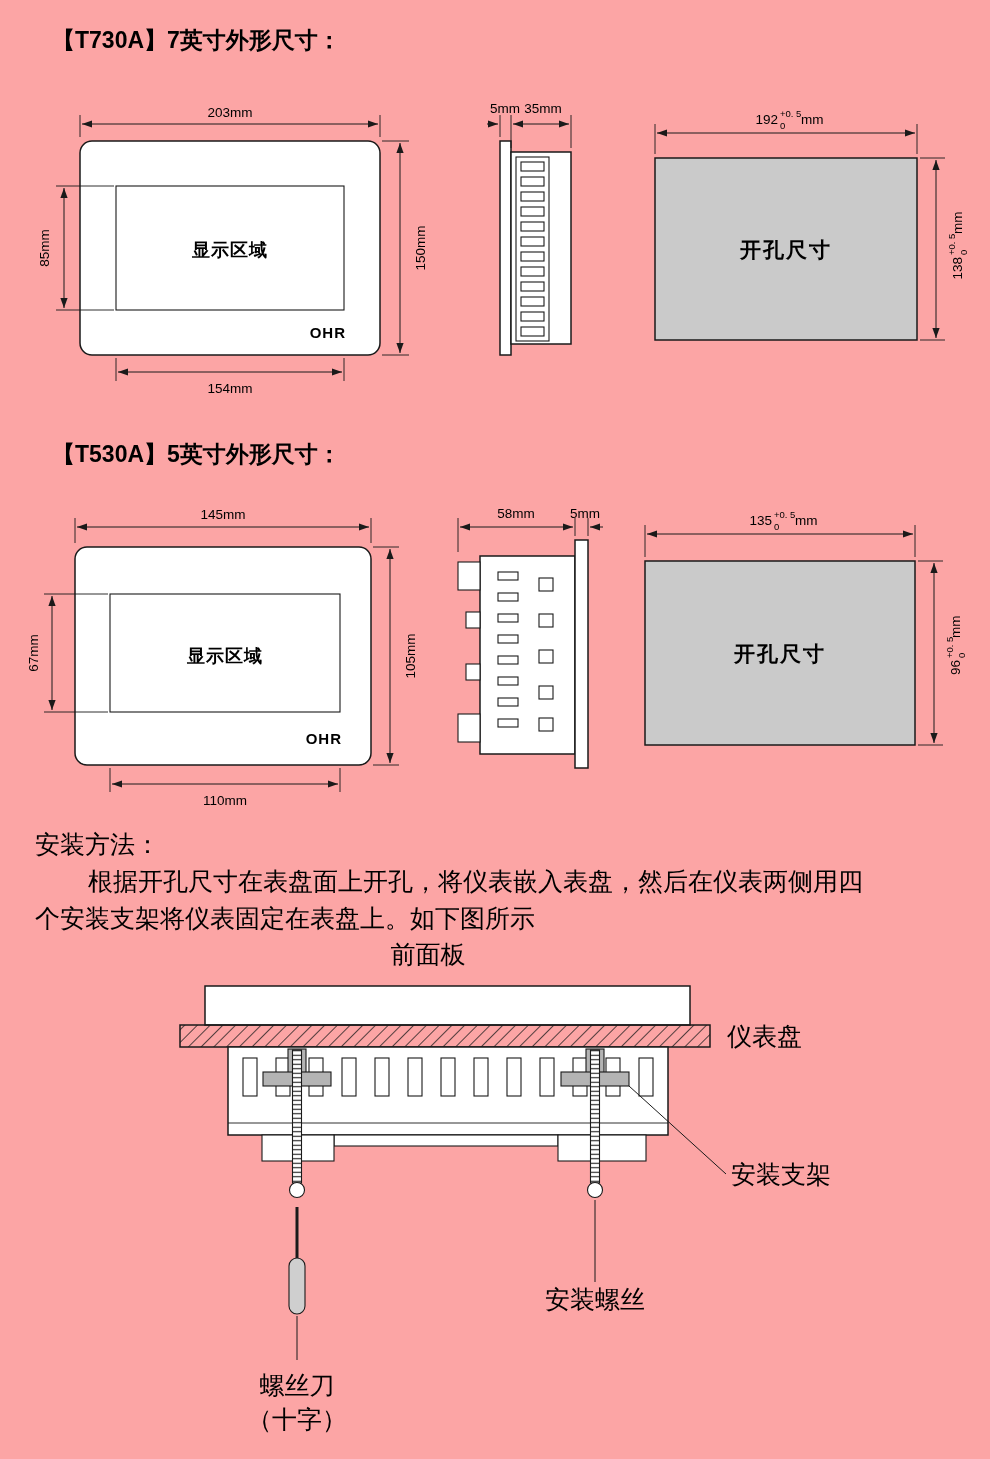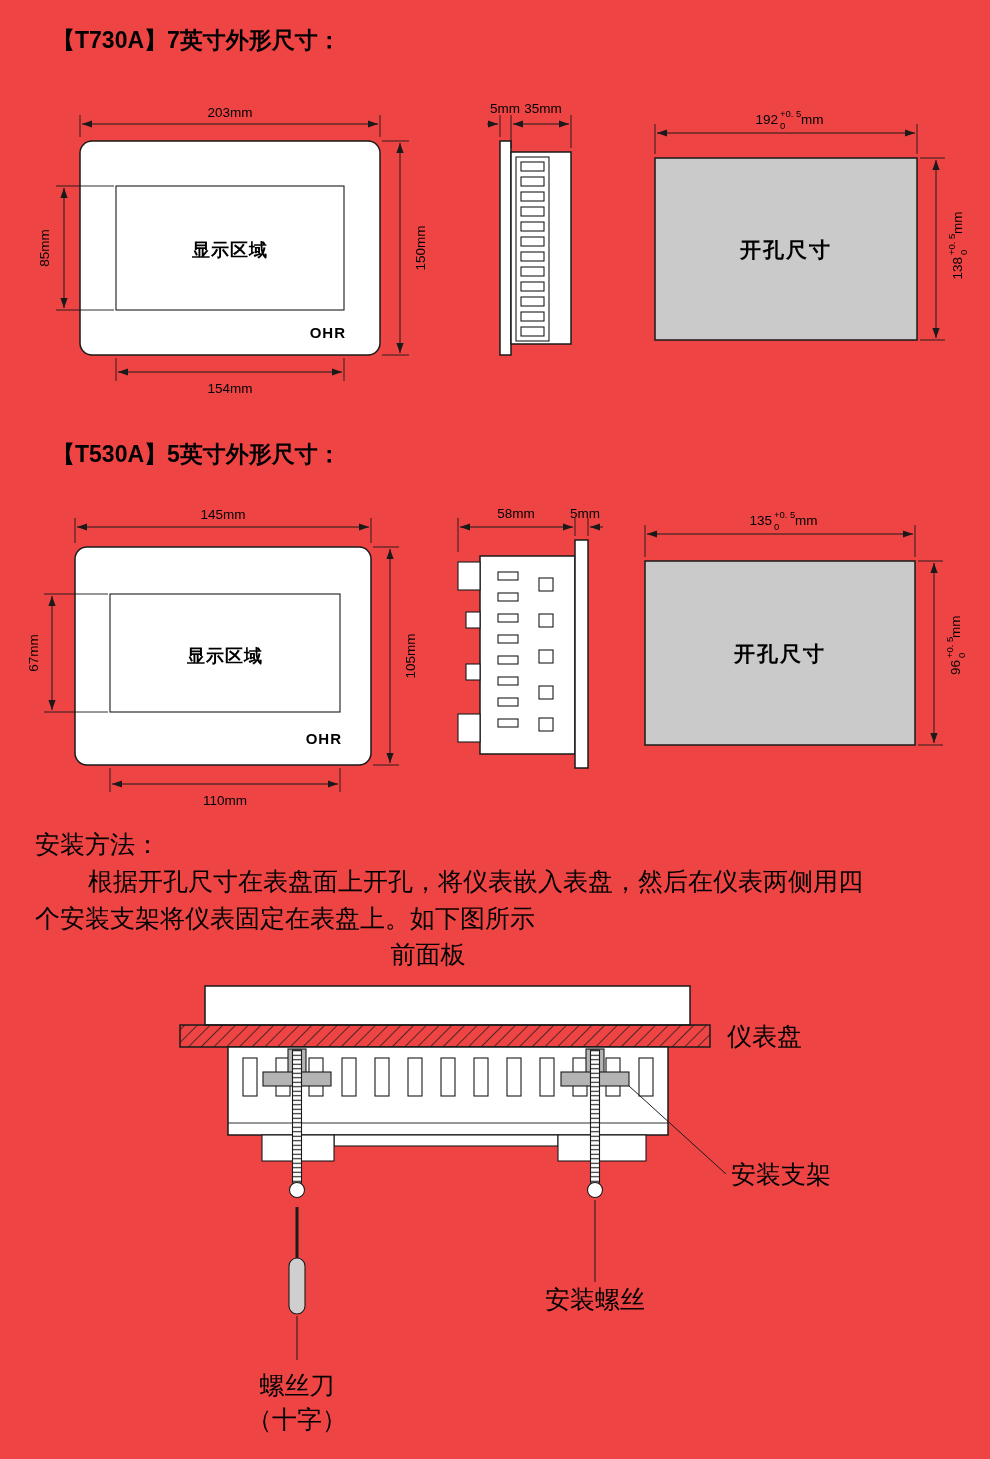--- a/index.html
+++ b/index.html
@@ -1,16 +1,16 @@
 <!DOCTYPE html>
 <html><head>
 <meta charset="utf-8">
 <style>
   html,body { margin:0; padding:0; background:#ffffff; }
-  .page { width:990px; height:1459px; background:#ef4444; position:relative; font-family:"Liberation Sans",sans-serif; }
+  .page { width:990px; height:1459px; background:#fca5a5; position:relative; font-family:"Liberation Sans",sans-serif; }
 
   
   .edge  { stroke:#1a1a1a; stroke-width:1.5; }
   .edge2 { stroke:#1a1a1a; stroke-width:1.1; }
   .ext   { stroke:#1a1a1a; stroke-width:0.9; fill:none; }
   .dim   { stroke:#1a1a1a; stroke-width:1;   fill:none; }
   .shaft { stroke:#1a1a1a; stroke-width:3;   fill:none; }
   .noline{ stroke:none; }
 
   

